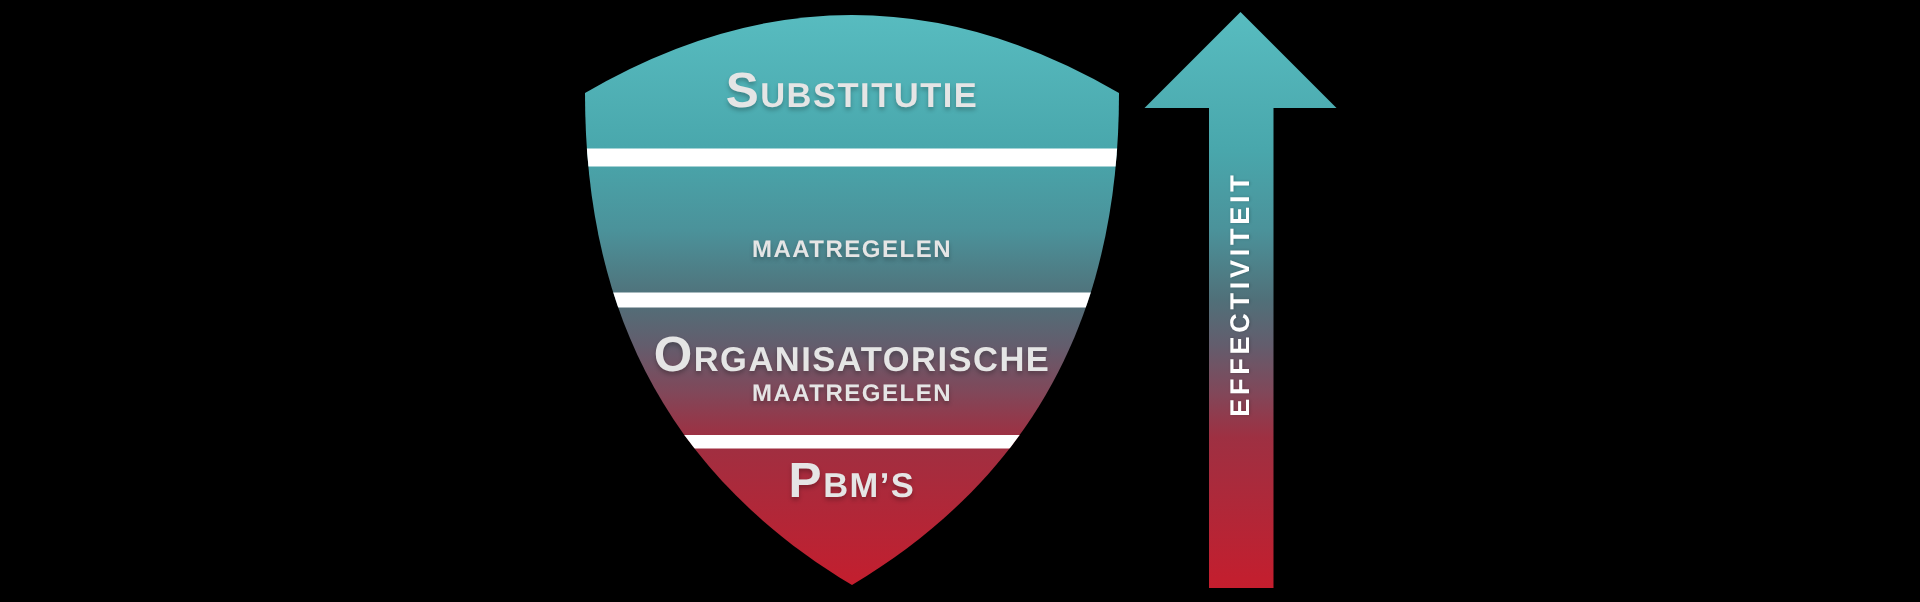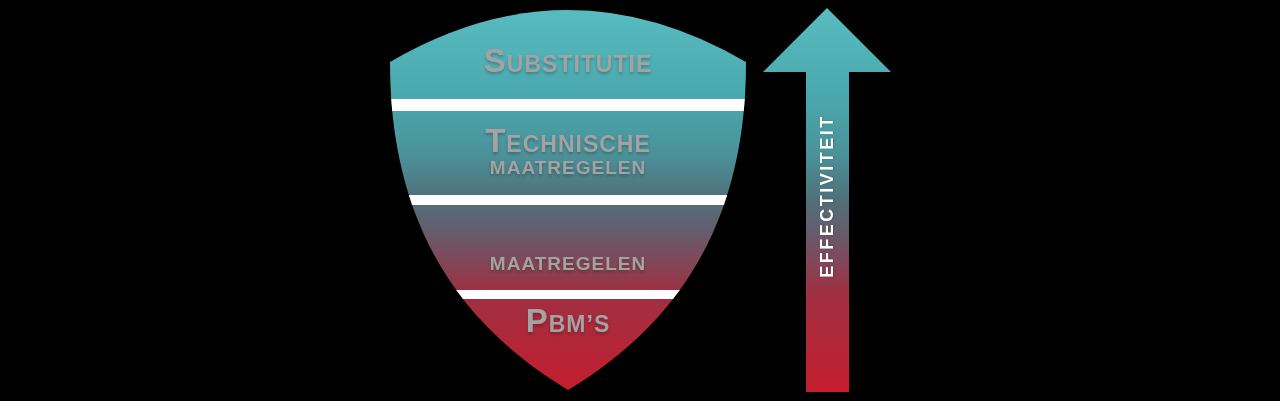--- a/index.html
+++ b/index.html
@@ -20,36 +20,36 @@
   .canvas svg {
     position: absolute;
     left: 0;
     top: 0;
   }
   .shield-label {
     position: absolute;
     left: 408px;
     width: 320px;
     text-align: center;
-    color: #a3a3a3;
+    color: #e5e5e5;
     font-weight: 600;
     letter-spacing: 1px;
     line-height: 1;
     text-shadow: 0 2px 3px rgba(0,0,0,0.25);
     white-space: nowrap;
     transform: translateY(-50%);
   }
   .line1 {
     font-size: 23px;
   }
   .line1::first-letter {
     font-size: 33px;
   }
   .line2 {
-    font-size: 19px;
+    font-size: 16px;
   }
   .arrow-label {
     position: absolute;
     left: 827px;
     top: 196px;
     transform: translate(-50%, -50%) rotate(-90deg);
     color: #ffffff;
     font-weight: 600;
     font-size: 18px;
     letter-spacing: 2.5px;
@@ -85,22 +85,22 @@
       <rect x="382" y="99" width="372" height="12" fill="#ffffff"></rect>
       <rect x="382" y="195" width="372" height="10" fill="#ffffff"></rect>
       <rect x="382" y="290" width="372" height="9" fill="#ffffff"></rect>
     </g>
 
     <path d="M 827 8 L 891 72 L 849 72 L 849 392 L 806 392 L 806 72 L 763 72 Z" fill="url(#figGrad)"></path>
   </svg>
 
   <div class="shield-label line1" style="top:60px">SUBSTITUTIE</div>
 
-  <div class="shield-label line1" style="top:140px">TECHNISCHE</div>
   <div class="shield-label line2" style="top:167px">MAATREGELEN</div>
 
+  <div class="shield-label line1" style="top:236px">ORGANISATORISCHE</div>
   <div class="shield-label line2" style="top:263px">MAATREGELEN</div>
 
   <div class="shield-label line1" style="top:320px">PBM’S</div>
 
   <div class="arrow-label">EFFECTIVITEIT</div>
 
 </div>
 
 </body></html>

